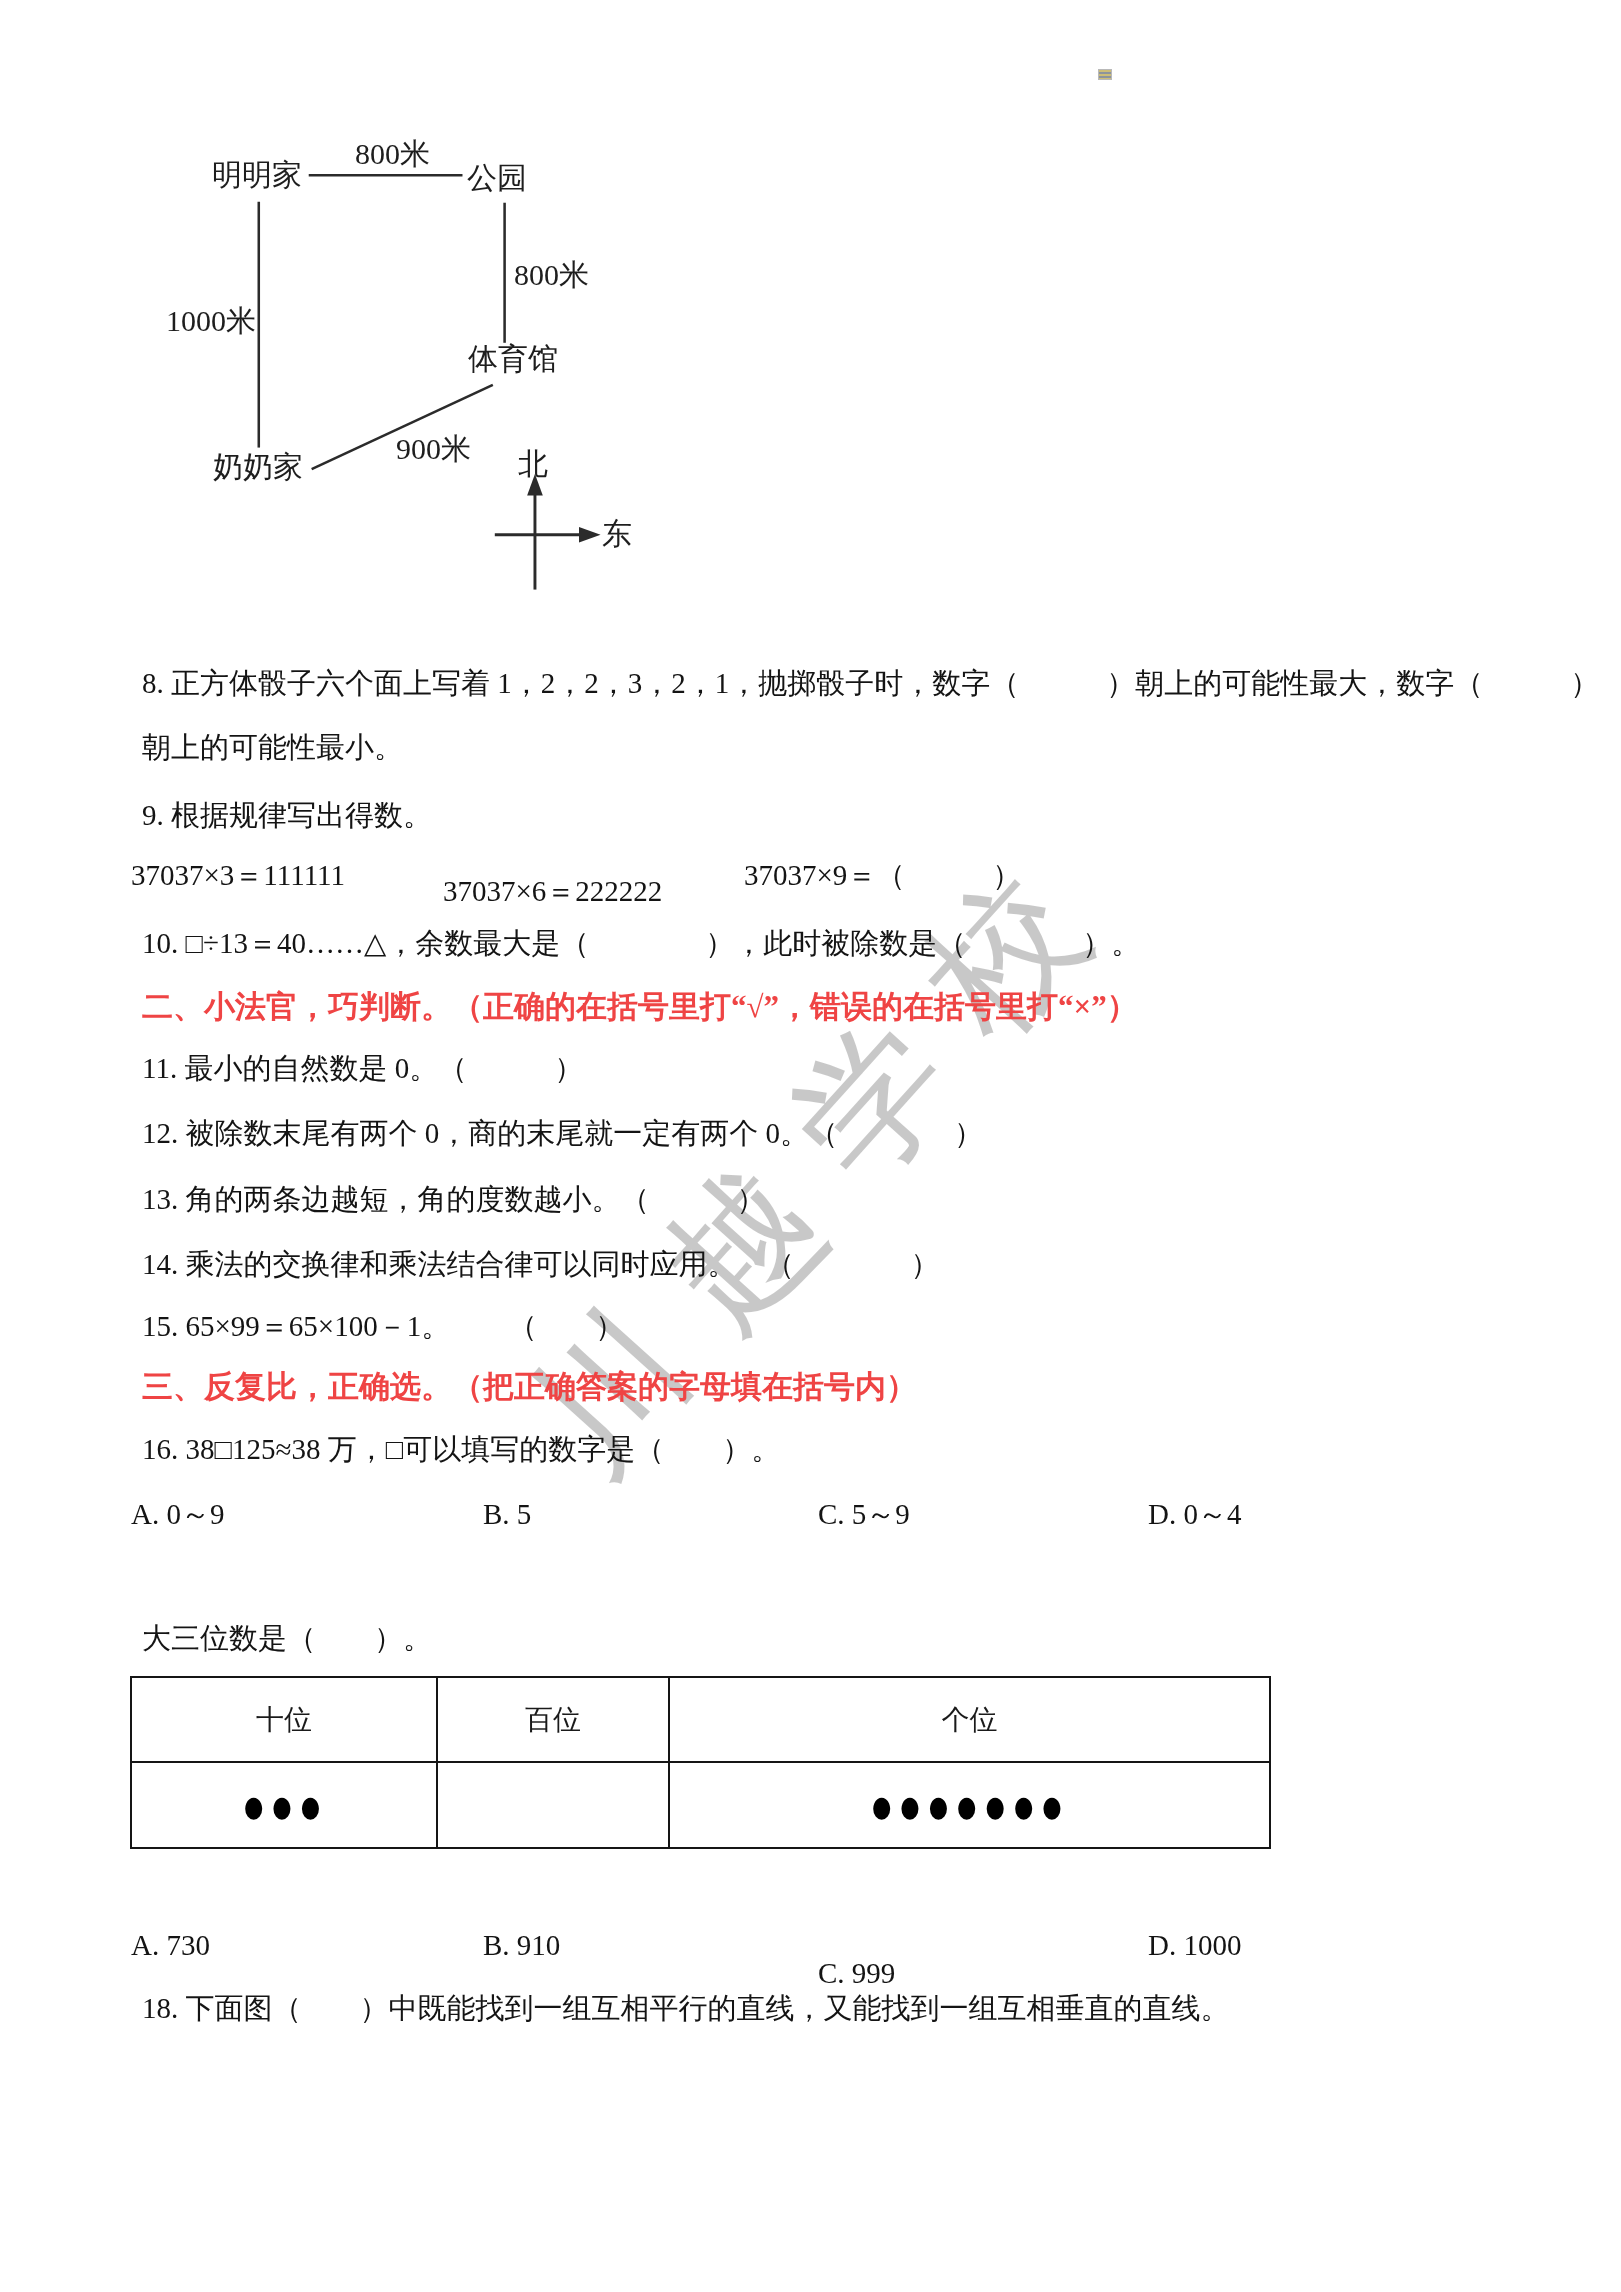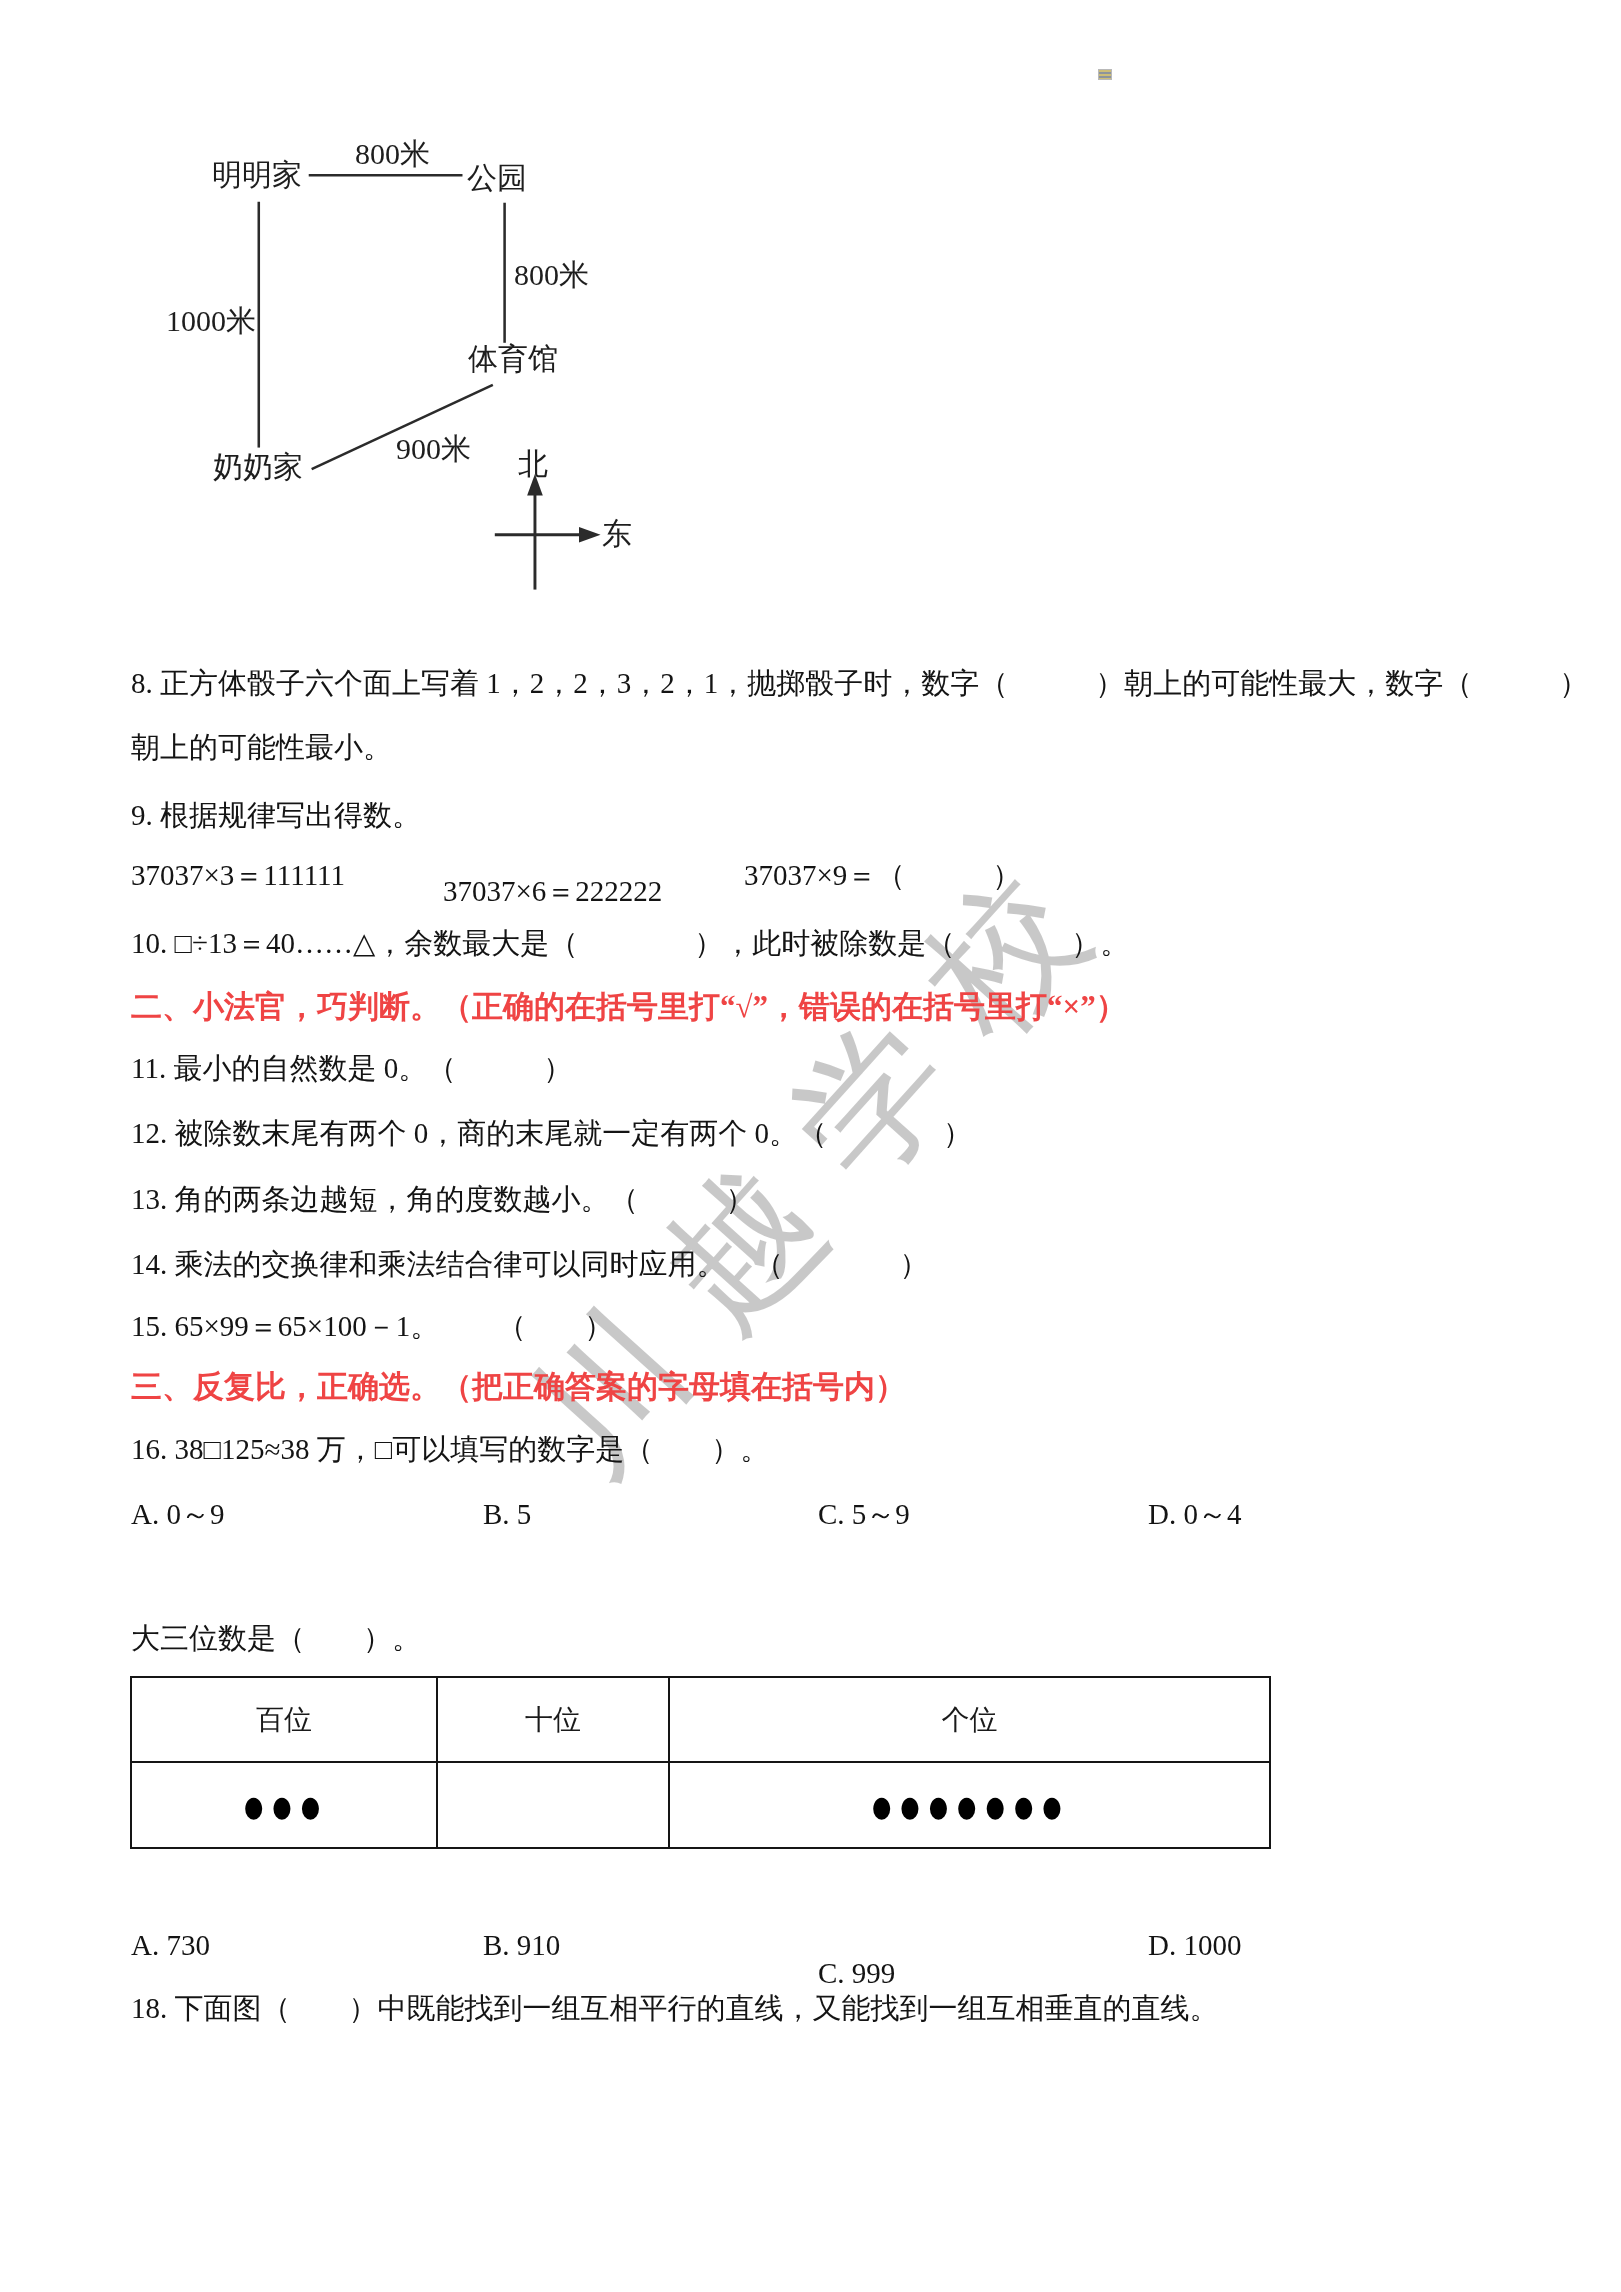--- a/index.html
+++ b/index.html
@@ -36,21 +36,21 @@
   
   .figure{position:absolute;left:0;top:0;width:686px;height:617px;z-index:3;}
   .figure svg{position:absolute;left:0;top:0;}
   .flabel{
     position:absolute;
     font-size:30px;line-height:33px;
     color:#1e1e1e;white-space:nowrap;
   }
   
   .ln{
-    position:absolute;left:131px;
+    position:absolute;left:142px;
     font-size:29px;line-height:41px;
     white-space:pre;color:#141414;z-index:3;
   }
   .heading{font-weight:700;font-size:31px;line-height:45px;color:#ef4444;}
   .rowwrap{position:absolute;left:131px;height:41px;width:1372px;z-index:3;}
   .rowwrap span{position:absolute;top:0;font-size:29px;line-height:41px;white-space:pre;}
   
   .pv-table{
     position:absolute;left:130px;top:1676px;
     width:1139px;z-index:3;
@@ -129,22 +129,22 @@
   <div class="rowwrap" style="top:1494px;">
     <span style="left:0px;">A. 0～9</span>
     <span style="left:352px;">B. 5</span>
     <span style="left:687px;">C. 5～9</span>
     <span style="left:1017px;">D. 0～4</span>
   </div>
 
   <div class="ln" style="top:1618px;">大三位数是（　　）。</div>
 
   <div class="pv-table">
+    <div class="pv-cell">十位</div>
     <div class="pv-cell">百位</div>
-    <div class="pv-cell">十位</div>
     <div class="pv-cell">个位</div>
     <div class="pv-cell">
         <span class="pv-dots">●●●</span>
       </div>
     <div class="pv-cell">
         <span class="pv-dots"></span>
       </div>
     <div class="pv-cell">
         <span class="pv-dots">●●●●●●●</span>
       </div>

